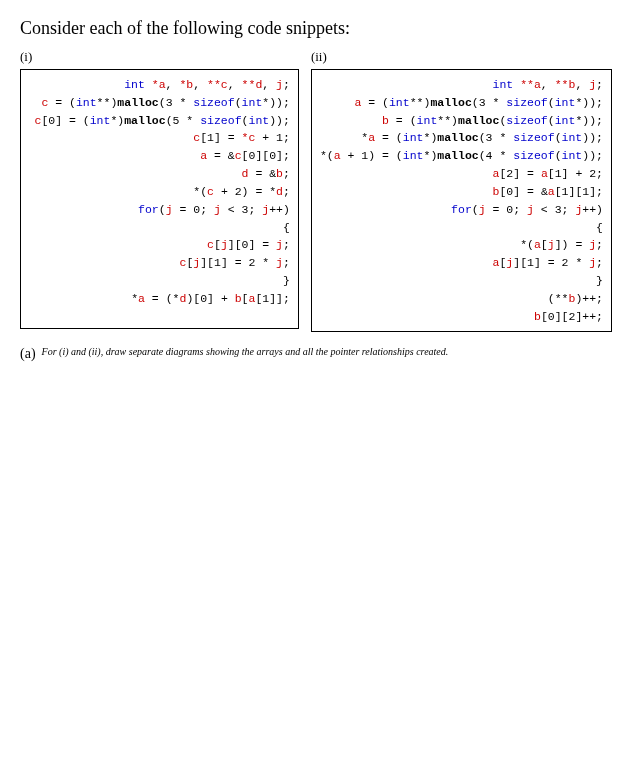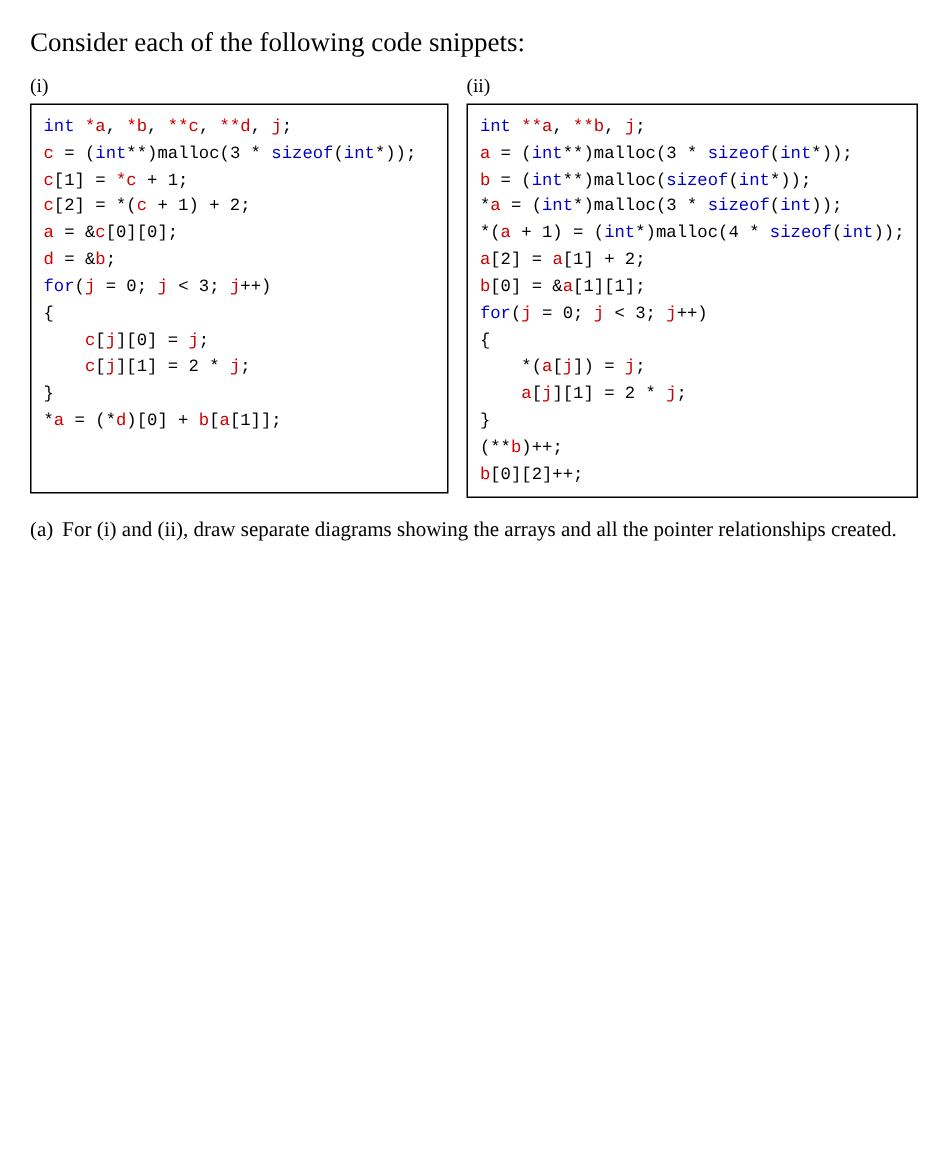--- a/index.html
+++ b/index.html
@@ -31,60 +31,63 @@
       border: 1px solid #000;
       padding: 6px 8px;
       font-family: "Courier New", Courier, monospace;
       font-size: 11.5px;
       line-height: 1.55;
       min-height: 260px;
     }
     .code-line {
       white-space: pre;
       display: block;
+      text-align: right;
     }
     
     .kw { color: #0000cc; } 
     .rd { color: #cc0000; }    
 
     
-    .bold { font-weight: normal; }
+    .bold { font-weight: bold; }
 
     .question-part {
       margin-top: 10px;
       font-size: 14px;
       display: flex;
       gap: 6px;
     }
     .question-part .part-label {
       font-size: 14px;
       white-space: nowrap;
     }
     .question-part .part-text {
-      font-size: 14px;
+      font-size: 10px;
+      font-style: italic;
     }
   </style>
 </head>
 <body>
 
 <p class="intro-text">Consider each of the following code snippets:</p>
 
 <div class="code-panels">
 
   <div class="panel-container">
     <div class="panel-label">(i)</div>
     <div class="code-box" id="panel-i-code">
         <span class="code-line"><span class="kw">int</span> <span class="rd">*a</span>, <span class="rd">*b</span>, <span class="rd">**c</span>, <span class="rd">**d</span>, <span class="rd">j</span>;</span>
         <span class="code-line"></span>
         <span class="code-line"><span class="rd">c</span> = (<span class="kw">int</span>**)<span class="bold">malloc</span>(3 * <span class="kw">sizeof</span>(<span class="kw">int</span>*));</span>
+        <span class="code-line"><span class="rd">c</span>[0] = (<span class="kw">int</span>*)<span class="bold">malloc</span>(5 * <span class="kw">sizeof</span>(<span class="kw">int</span>));</span>
         <span class="code-line"><span class="rd">c</span>[1] = <span class="rd">*c</span> + 1;</span>
-        <span class="code-line"><span class="rd">c</span>[2] = *(<span class="rd">c</span> + 1) + 2;</span>
         <span class="code-line"></span>
         <span class="code-line"><span class="rd">a</span> = &amp;<span class="rd">c</span>[0][0];</span>
         <span class="code-line"><span class="rd">d</span> = &amp;<span class="rd">b</span>;</span>
+        <span class="code-line">*(<span class="rd">c</span> + 2) = *<span class="rd">d</span>;</span>
         <span class="code-line"></span>
         <span class="code-line"><span class="kw">for</span>(<span class="rd">j</span> = 0; <span class="rd">j</span> &lt; 3; <span class="rd">j</span>++)</span>
         <span class="code-line">{</span>
         <span class="code-line">    <span class="rd">c</span>[<span class="rd">j</span>][0] = <span class="rd">j</span>;</span>
         <span class="code-line">    <span class="rd">c</span>[<span class="rd">j</span>][1] = 2 * <span class="rd">j</span>;</span>
         <span class="code-line">}</span>
         <span class="code-line">*<span class="rd">a</span> = (*<span class="rd">d</span>)[0] + <span class="rd">b</span>[<span class="rd">a</span>[1]];</span>
       </div>
   </div>
 

